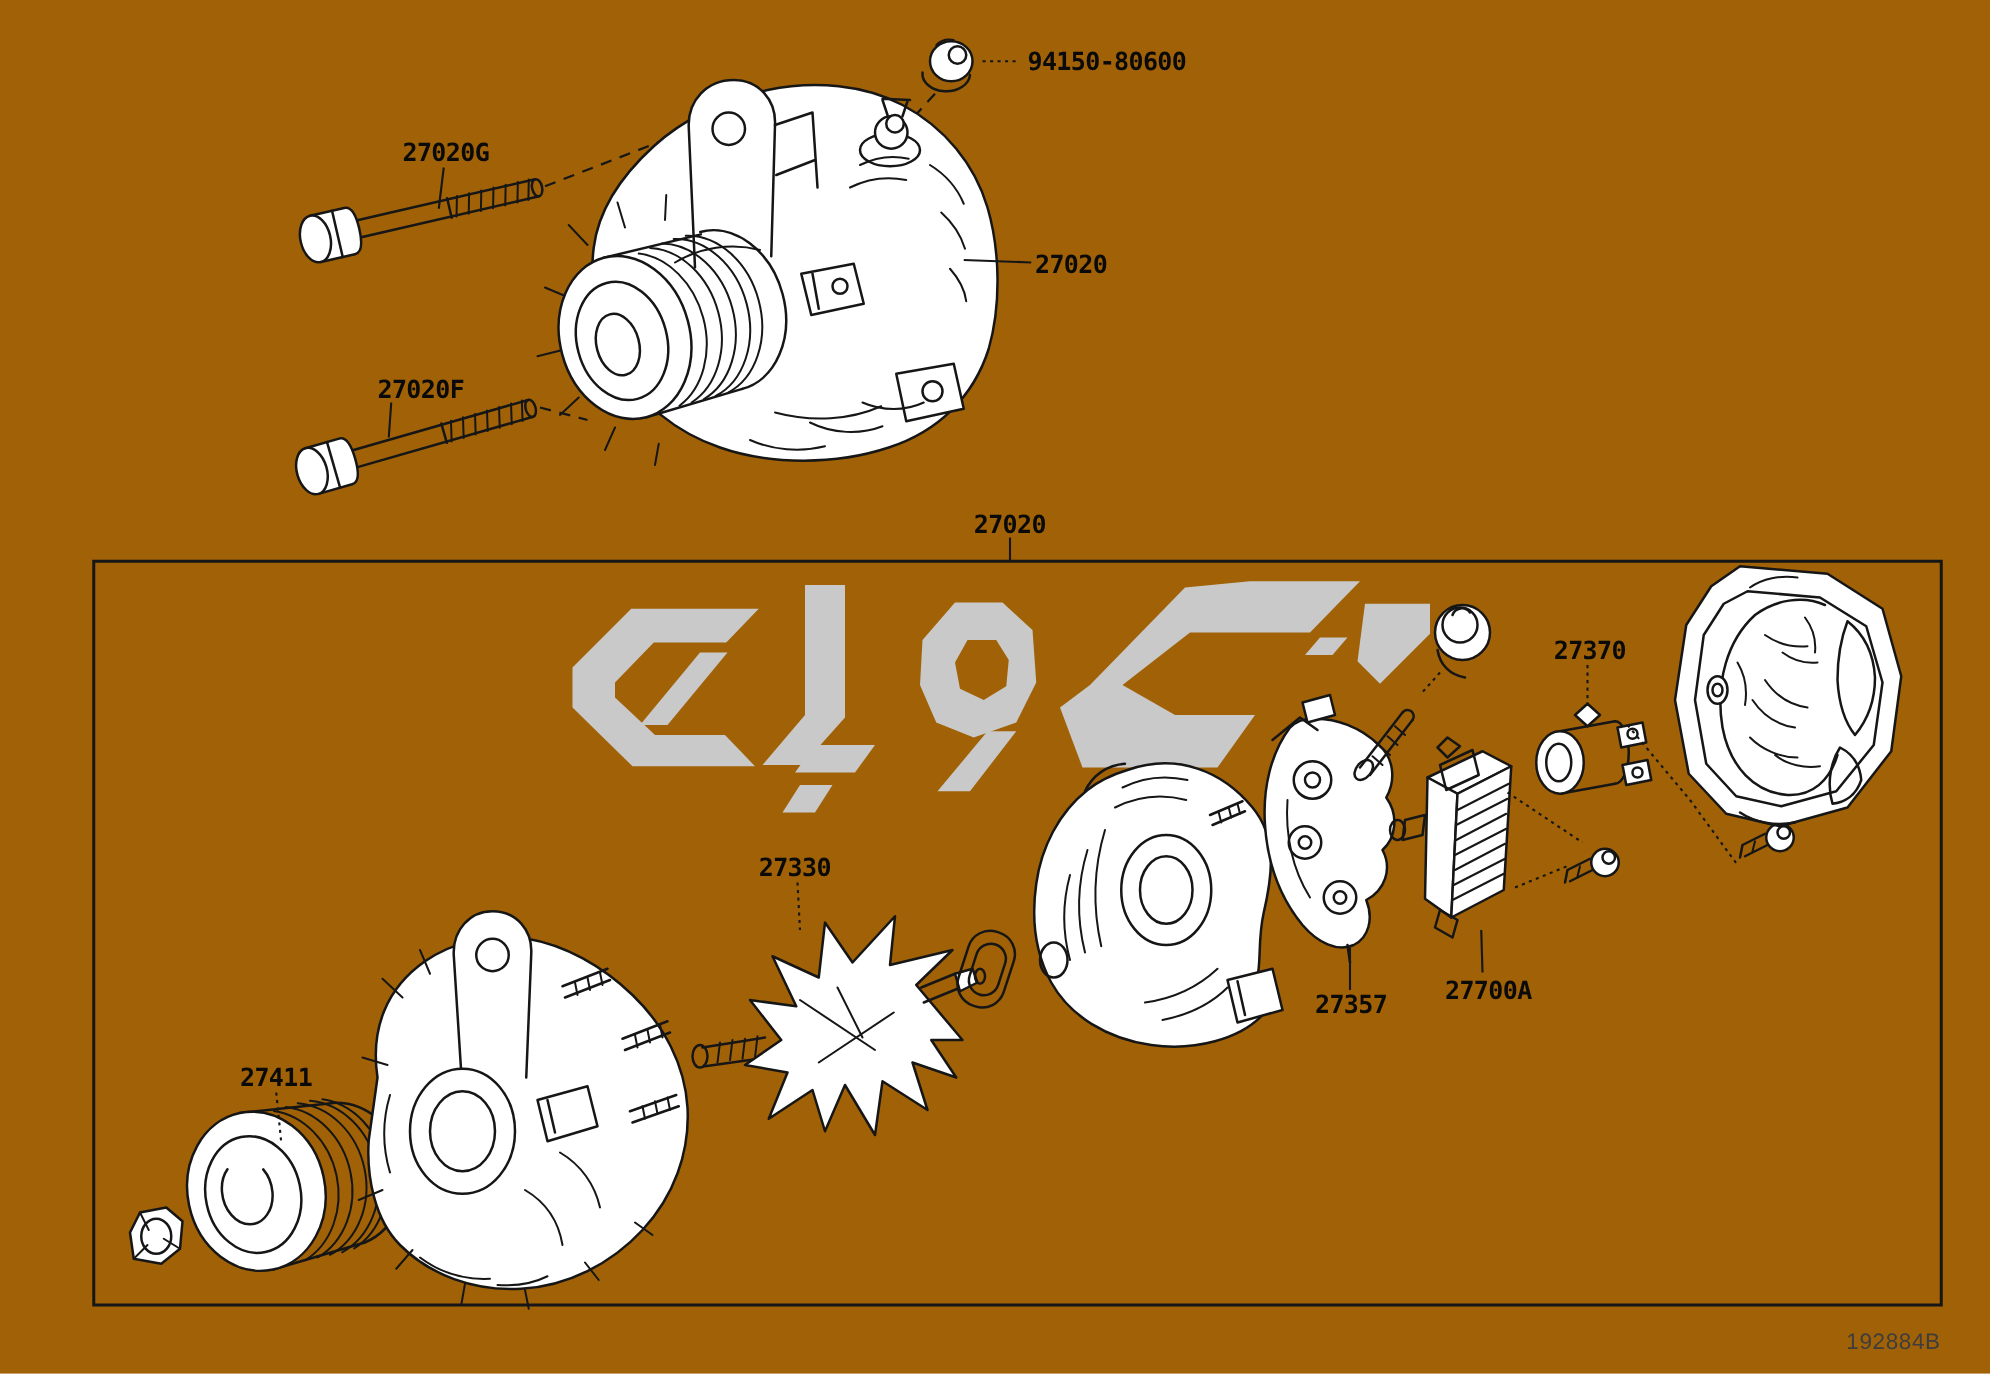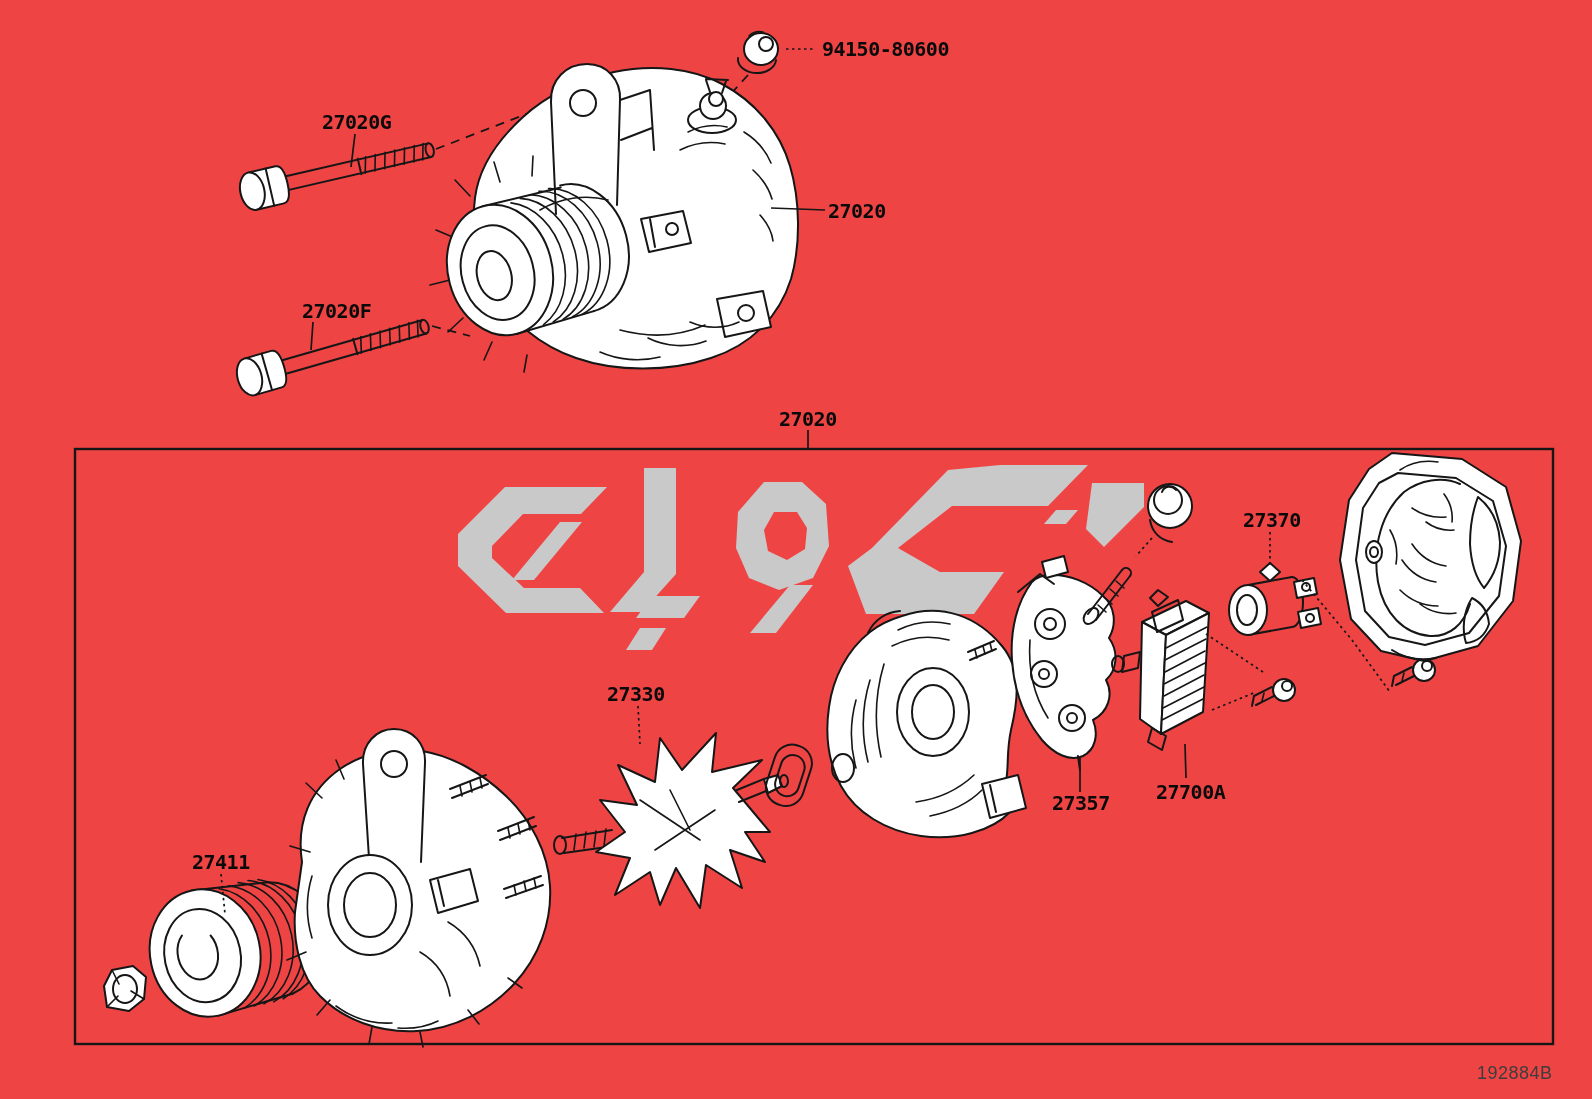--- a/index.html
+++ b/index.html
@@ -1,16 +1,16 @@
 <!DOCTYPE html>
 <html><head>
 <meta charset="utf-8">
 <style>
   html,body{margin:0;padding:0;background:#ffffff;}
-  .page{position:relative;width:1592px;height:1099px;background:#ef4444;overflow:hidden;}
+  .page{position:relative;width:1592px;height:1099px;background:#a16207;overflow:hidden;}
   svg{display:block;}
   .ln {fill:none;stroke:#161616;stroke-width:2;stroke-linecap:round;stroke-linejoin:round;}
   .lnf{fill:#ffffff;stroke:#161616;stroke-width:2;stroke-linecap:round;stroke-linejoin:round;}
   .th {fill:none;stroke:#161616;stroke-width:1.6;stroke-linecap:round;stroke-linejoin:round;}
   .ld {fill:none;stroke:#161616;stroke-width:1.7;}
   .dsh{fill:none;stroke:#161616;stroke-width:1.8;stroke-dasharray:9 7;}
   .dt {fill:none;stroke:#161616;stroke-width:1.7;stroke-dasharray:2.5 3.5;}
   .wm {fill:#c9c9c9;}
   .part{font-family:"DejaVu Sans Mono","Liberation Mono",monospace;font-weight:700;font-size:20px;letter-spacing:-0.5px;fill:#0a0a0a;}
   .code{font-family:"Liberation Sans","DejaVu Sans",sans-serif;font-size:18px;fill:#3d3d3d;letter-spacing:0.5px;}

